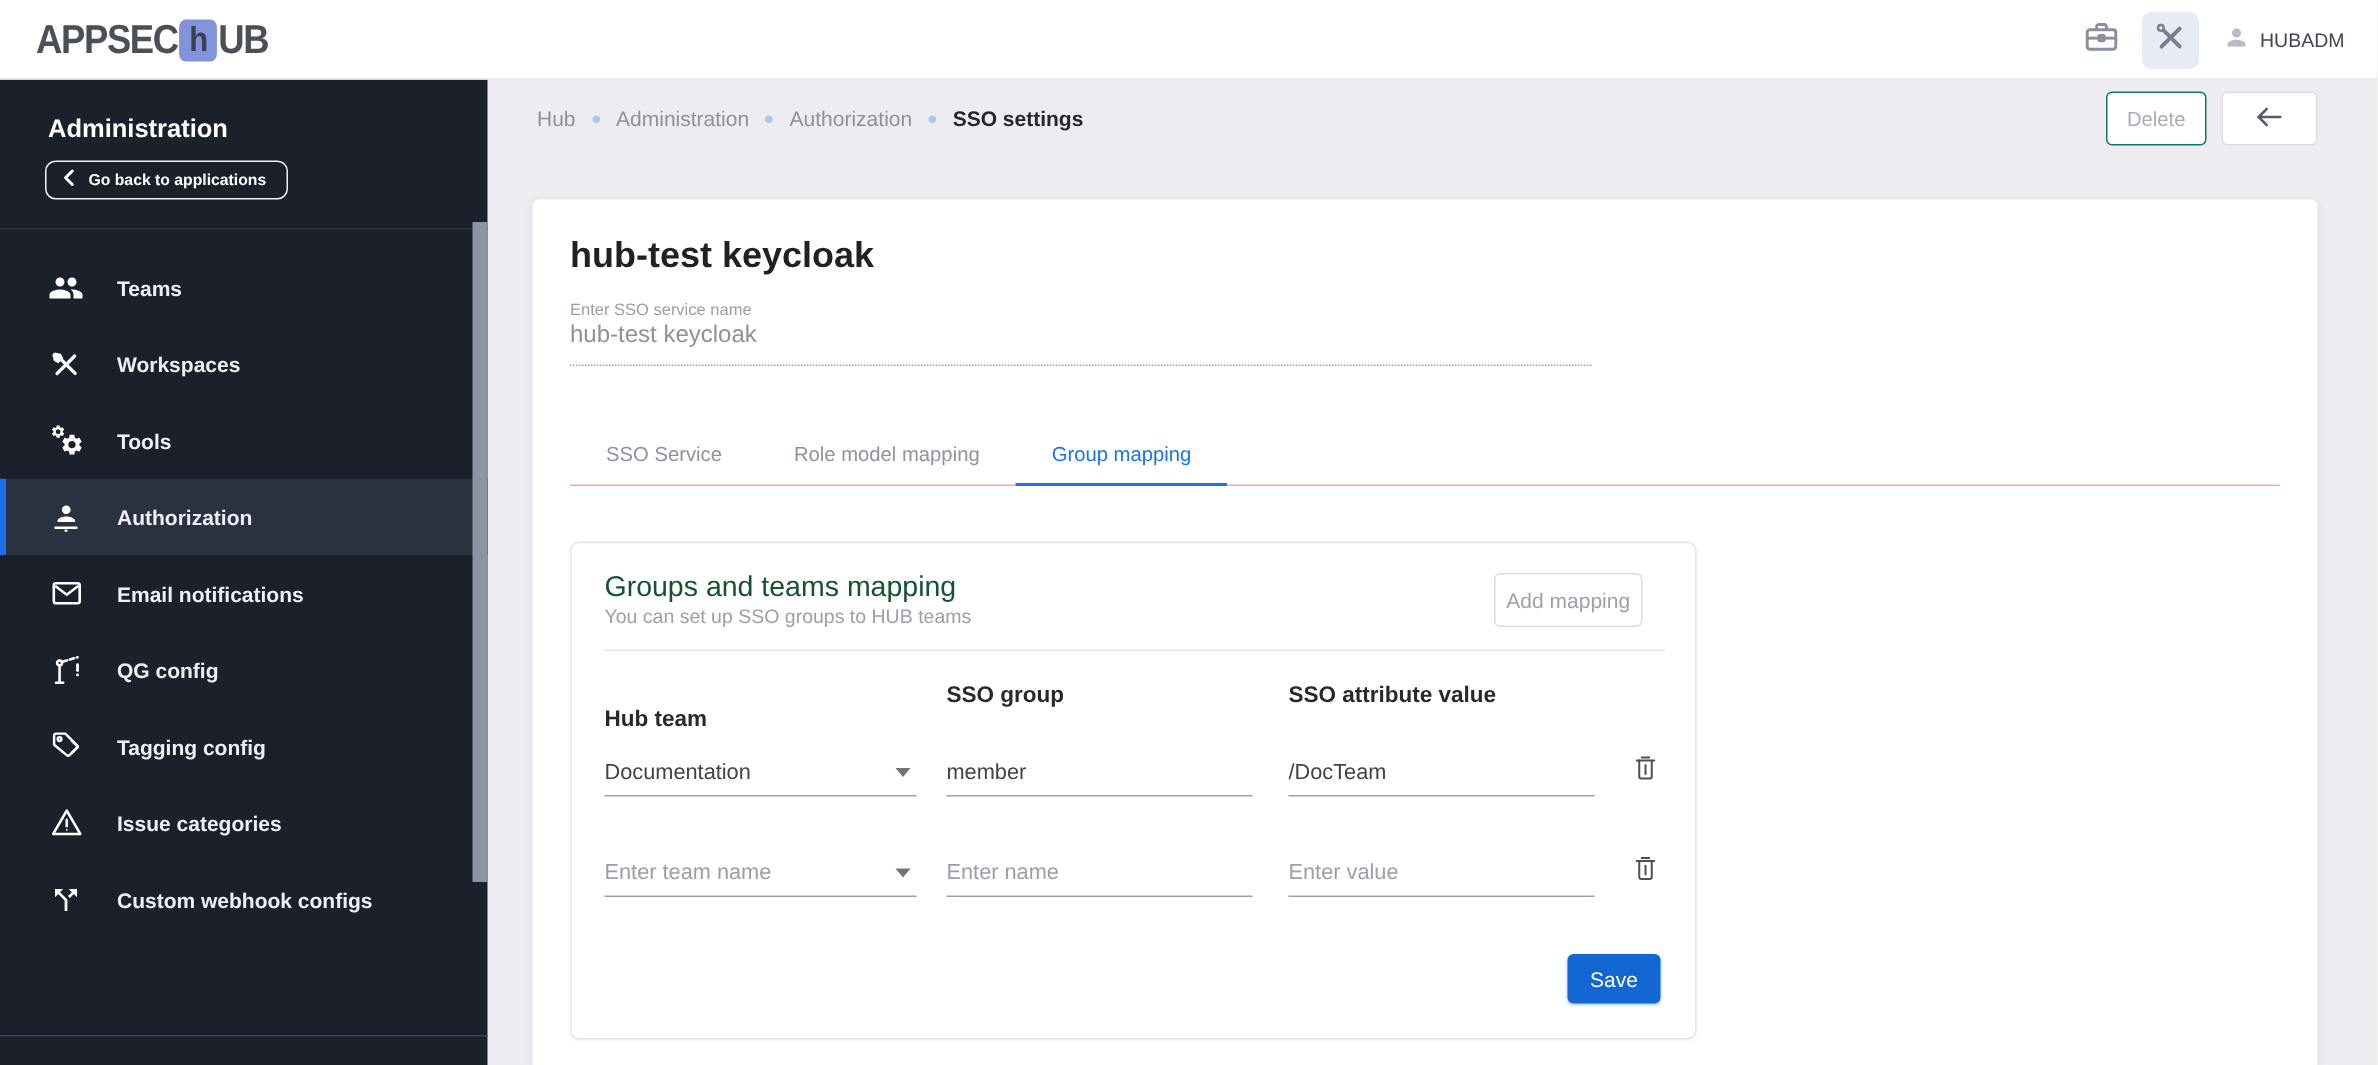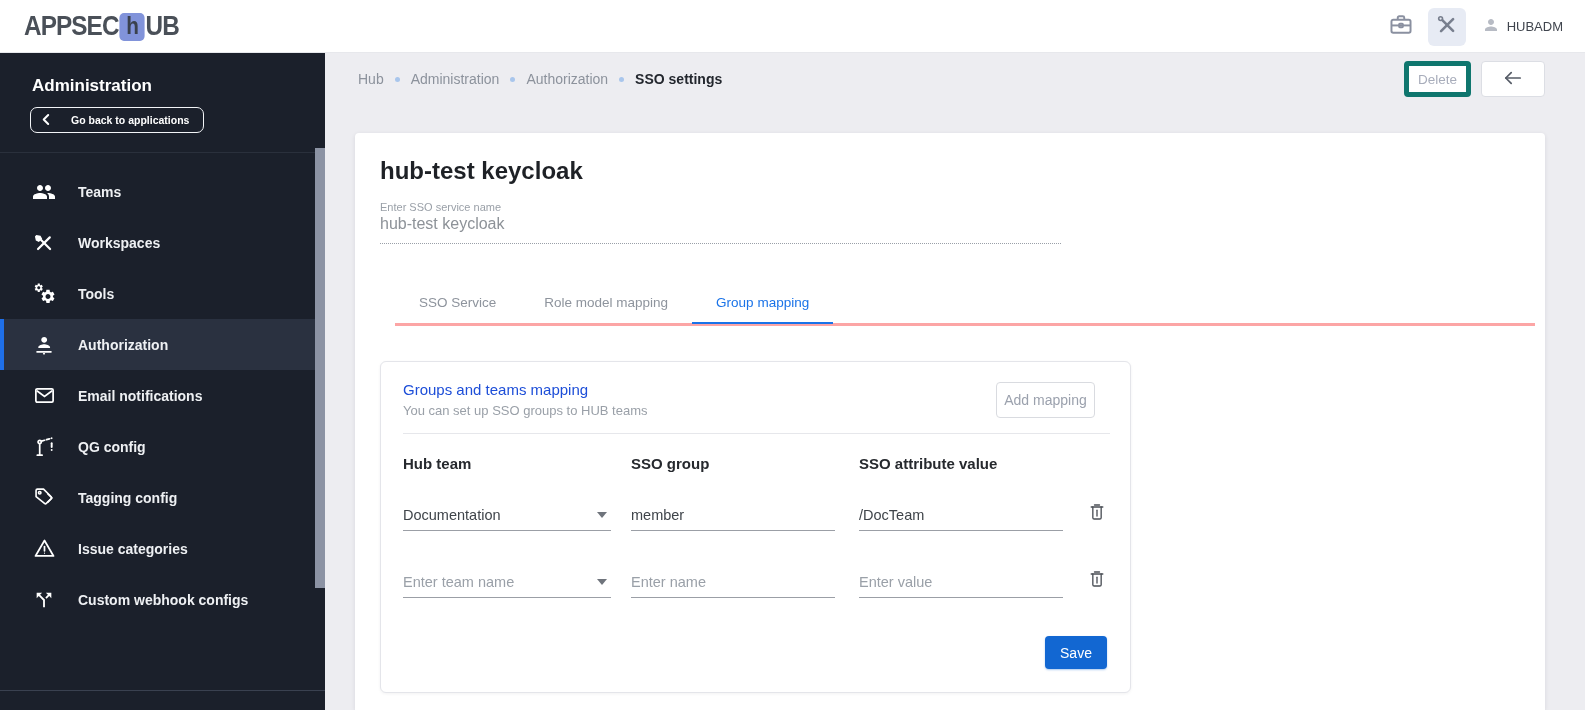--- a/index.html
+++ b/index.html
@@ -25,21 +25,21 @@
   .user-chip { display:flex; align-items:center; gap:7px; margin-left:8px;
                font-size:13px; color:#40454e; cursor:pointer; }
 
   
   .sidebar { position:absolute; left:0; top:53px; width:325px; height:657px;
              background:#1b202b; color:#eef0f3; z-index:5; }
   .sb-top { position:relative; height:100px; border-bottom:1px solid #2a303c; }
   .sb-title { position:absolute; left:32px; top:23px; font-size:17px;
               font-weight:700; color:#ffffff; }
   .goback { position:absolute; left:30px; top:54px; height:26px;
-            padding:0 14px 0 10px; display:flex; align-items:center; gap:21px;
+            padding:0 14px 0 10px; display:flex; align-items:center; gap:9px;
             background:transparent; border:1px solid #f2f4f7; border-radius:7px;
             color:#ffffff; font-size:10.5px; font-weight:700; cursor:pointer;
             font-family:inherit; }
   .menu { position:absolute; left:0; top:113px; right:0; }
   .menu-item { position:relative; height:51px; display:flex; align-items:center;
                padding-left:32px; gap:22px; font-size:14px; font-weight:600;
                color:#eef0f3; cursor:pointer; }
   .menu-item.active { background:#2a3140; box-shadow:inset 4px 0 0 #1f6fe8; }
   .mi-icon { width:24px; height:24px; flex:0 0 24px; display:flex;
              align-items:center; justify-content:center; }
@@ -48,58 +48,58 @@
   .sb-scroll { position:absolute; right:0; top:95px; width:10px; height:440px;
                background:#8c93a4; cursor:pointer; }
 
   
   .crumbs { position:absolute; left:358px; top:53px; height:52px; display:flex;
             align-items:center; gap:11px; font-size:14px; color:#8c929c; }
   .crumb { cursor:pointer; }
   .crumb.current { color:#23272e; font-weight:700; cursor:default; }
   .crumb-dot { width:5px; height:5px; border-radius:50%; background:#a9c6ec; }
   .btn-delete { position:absolute; left:1404px; top:61px; width:67px; height:36px;
-                background:#fff; border:5px solid #0f766e; border-radius:4px;
+                background:#fff; border:1px solid #0f766e; border-radius:4px;
                 color:#a8adbb; font-size:13.5px; cursor:pointer; font-family:inherit; }
   .btn-back { position:absolute; left:1481px; top:61px; width:64px; height:36px;
               background:#fff; border:1px solid #dcdee4; border-radius:4px;
               display:flex; align-items:center; justify-content:center; cursor:pointer; }
 
   
   .panel { position:absolute; left:355px; top:133px; width:1190px; height:577px;
            background:#ffffff; border-radius:4px 4px 0 0;
            box-shadow:0 1px 4px rgba(30,34,46,.10); }
   .panel-title { position:absolute; left:25px; top:24px; font-size:24px;
                  font-weight:700; color:#1e2126; }
   .field-label { position:absolute; left:25px; top:68px; font-size:11px;
                  color:#9aa0a8; }
   .sso-input { position:absolute; left:25px; top:82px; width:681px; border:none;
                border-bottom:1px dotted #9aa0a8; font-size:16px; color:#8d9298;
                padding:0 0 10px; background:transparent; outline:none;
                font-family:inherit; }
 
-  .tabs { position:absolute; left:40px; top:150px; width:1140px; display:flex;
-          border-bottom:3px solid #fca5a5;text-align:right; }
+  .tabs { position:absolute; left:25px; top:150px; width:1140px; display:flex;
+          border-bottom:1px solid #fca5a5;text-align:right; }
   .tab { padding:12px 24px 13px; font-size:13.5px; color:#8e949d; cursor:pointer; }
   .tab.active { color:#1a73e8; border-bottom:2px solid #1a73e8;
                 margin-bottom:-1px; padding-bottom:11px; }
 
   
   .card { position:absolute; left:25px; top:228px; width:751px; height:332px;
           background:#fff; border:1px solid #e4e5ea; border-radius:6px;
           box-shadow:0 1px 3px rgba(30,34,46,.06); }
-  .card-title { position:absolute; left:22px; top:19px; font-size:15px; color:#1d4ed8; }
+  .card-title { position:absolute; left:22px; top:19px; font-size:19px; color:#14532d; }
   .card-sub { position:absolute; left:22px; top:41px; font-size:13px; color:#9aa0a8; }
   .btn-add { position:absolute; left:615px; top:20px; width:99px; height:36px;
              background:#fff; border:1px solid #d9dbe0; border-radius:4px;
              color:#9ba1ad; font-size:14px; cursor:pointer; font-family:inherit; }
   .card-divider { position:absolute; left:22px; top:71px; width:707px; height:1px;
                   background:#e6e7eb; }
   .col-h { position:absolute; top:93px; font-size:15px; font-weight:700; color:#26292e; }
-  .col-h.c1 { left:22px; } .col-h.c2 { left:250px; } .col-h.c3 { left:478px; }
+  .col-h.c1 { left:22px;margin-top:16px; } .col-h.c2 { left:250px; } .col-h.c3 { left:478px; }
 
   .cell { position:absolute; height:34px; border-bottom:1px solid #9b9fa6; }
   .cell.c1 { left:22px;  width:208px; }
   .cell.c2 { left:250px; width:204px; }
   .cell.c3 { left:478px; width:204px; }
   .cell.r1 { top:135px; } .cell.r2 { top:202px; }
   .cell input { position:absolute; left:0; bottom:7px; width:100%; border:none;
                 outline:none; background:transparent; font-size:14.5px;
                 color:#3f444a; font-family:inherit; }
   .cell.select input { width:calc(100% - 22px); }

